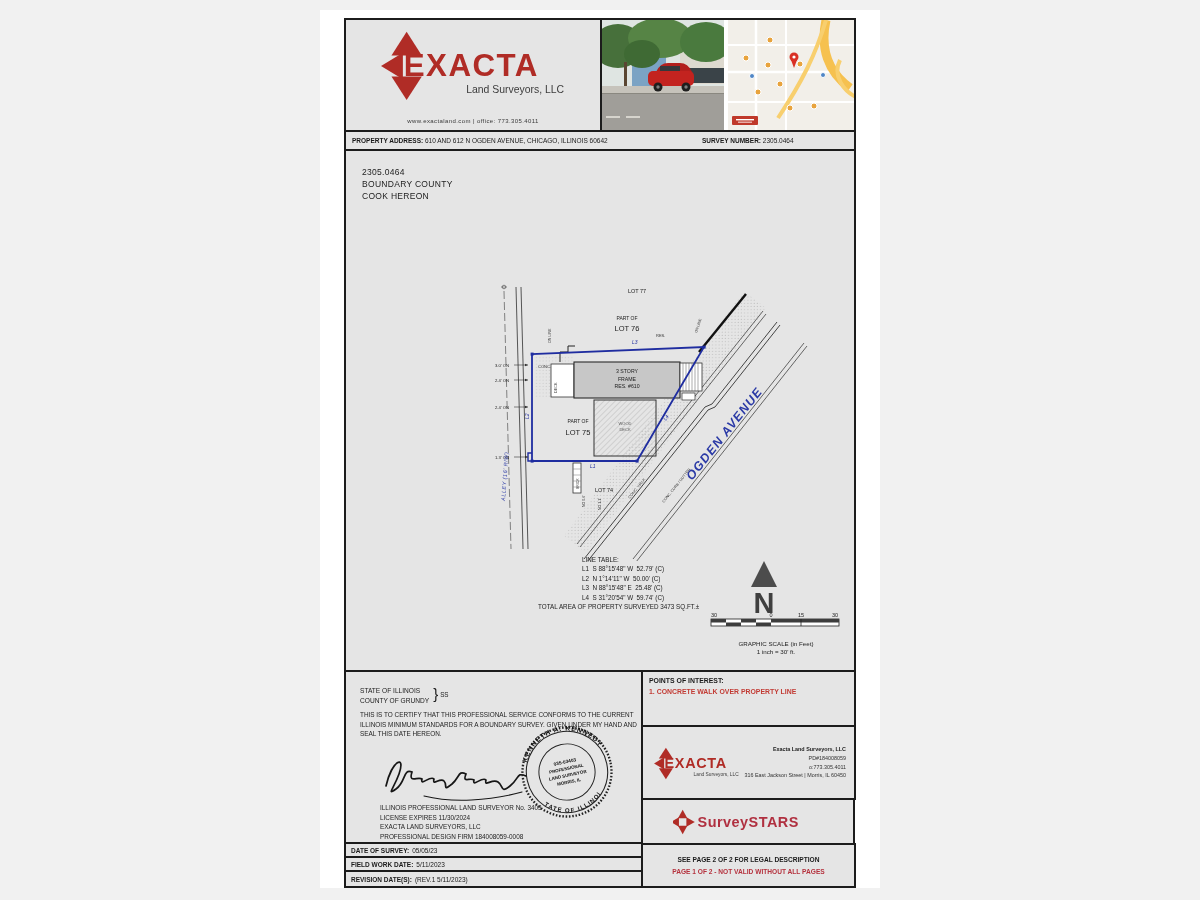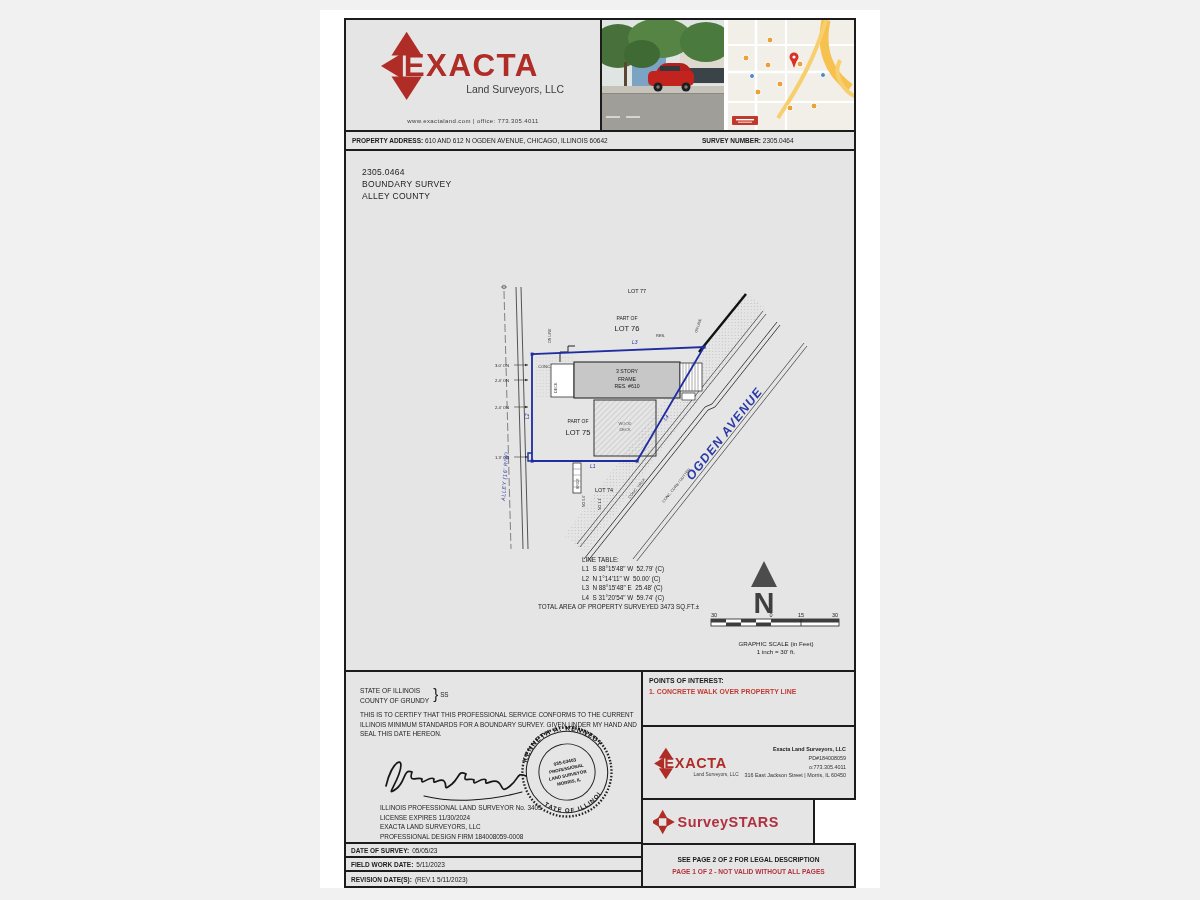--- a/index.html
+++ b/index.html
@@ -54,21 +54,21 @@
   #date-row-2{top:846px;height:16px;}
   #date-row-3{top:860px;height:18px;}
   .date-row .lbl{margin-right:3px;}
 
   
   #poi-box{left:321px;top:660px;width:215px;height:57px;padding:4px 6px;font-size:6.9px;line-height:1.55;}
   .poi-item{color:#c23b34;font-weight:600;}
   #exacta-box{left:321px;top:715px;width:215px;height:75px;display:flex;align-items:center;padding:0 8px;}
   .exacta-contact{flex:1;text-align:right;font-size:5.4px;line-height:1.6;color:#333;}
   .exacta-contact .l1{font-weight:700;color:#222;}
-  #stars-box{left:321px;top:788px;width:174px;height:47px;display:flex;align-items:center;justify-content:center;}
+  #stars-box{left:321px;top:788px;width:214px;height:47px;display:flex;align-items:center;justify-content:center;}
   #legal-box{left:321px;top:833px;width:215px;height:45px;display:flex;flex-direction:column;
     align-items:center;justify-content:center;text-align:center;font-size:6.6px;font-weight:700;line-height:1.8;}
   .legal-red{color:#b5323e;}
 </style>
 </head>
 <body>
 
 <div class="page">
 
   <div class="box" id="header-box">
@@ -149,22 +149,22 @@
       <div class="addr-right">
         <span class="lbl">SURVEY NUMBER:</span>
         <span>2305.0464</span>
       </div>
     </div>
   </div>
 
   <div class="box" id="drawing-box">
     <div id="title-block">
       <div>2305.0464</div>
-      <div>BOUNDARY SURVEY</div>
-      <div>ALLEY COUNTY</div>
+      <div>BOUNDARY COUNTY</div>
+      <div>COOK HEREON</div>
     </div>
 
     <svg id="survey-svg" width="336" height="294" viewBox="0 0 336 294">
       <defs>
         <pattern id="dots" width="3.2" height="3.2" patternUnits="userSpaceOnUse">
           <circle cx="1" cy="1" r="0.45" fill="#8a8a8a"></circle>
         </pattern>
         <pattern id="hatch" width="4" height="4" patternUnits="userSpaceOnUse" patternTransform="rotate(45)">
           <line x1="0" y1="0" x2="0" y2="4" stroke="#999" stroke-width="0.6"></line>
         </pattern>

